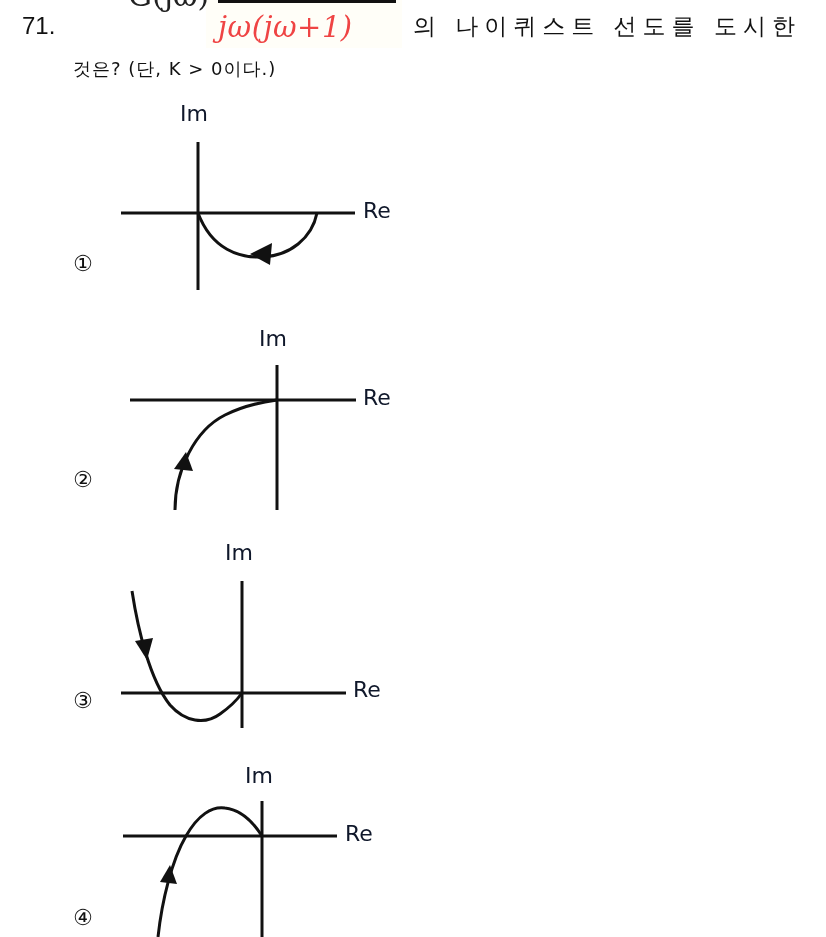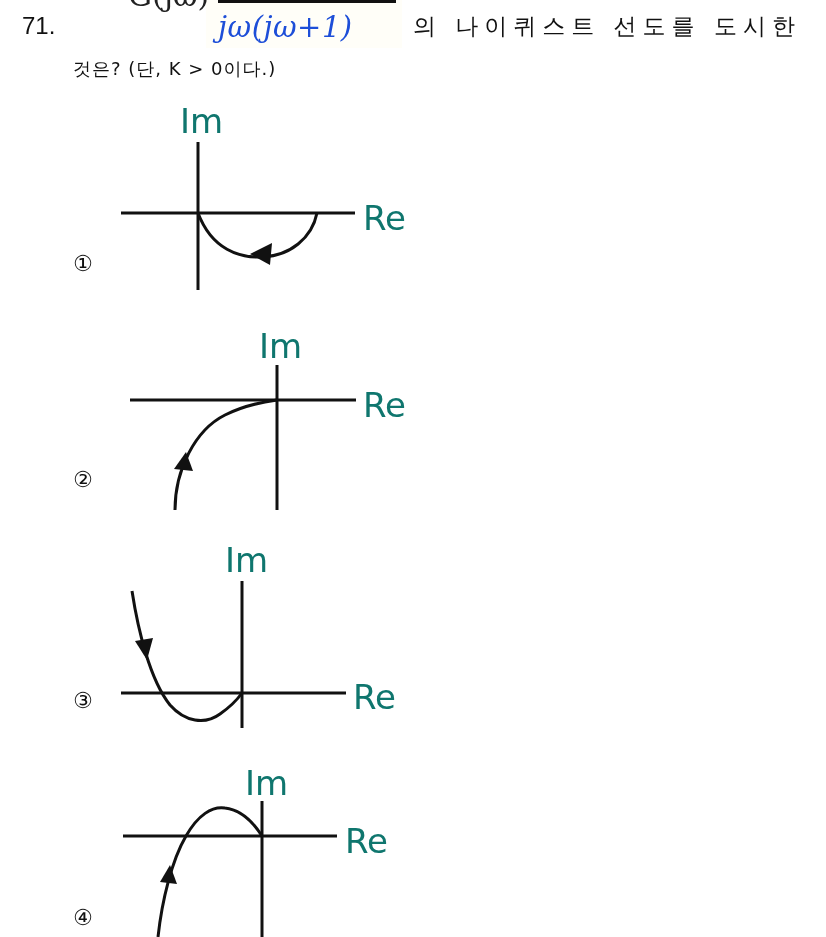--- a/index.html
+++ b/index.html
@@ -12,25 +12,25 @@
   .formula-box {
     left: 206px; top: -6px; width: 196px; height: 54px;
     background: #fffef8;
   }
   .numerator-cut {
     left: 128px; top: -22px; font-family: "DejaVu Serif", serif; font-size: 30px; color: #222;
   }
   .frac-bar { left: 218px; top: 0px; width: 178px; height: 3px; background: #111; }
   .denom {
     left: 218px; top: 10px; font-family: "DejaVu Serif", serif; font-style: italic;
-    font-size: 29px; letter-spacing: 0.5px; color: #1d4ed8;
+    font-size: 29px; letter-spacing: 0.5px; color: #ef4444;
   }
   .q-line1 { left: 413px; top: 11px; font-size: 23px; letter-spacing: 6px; }
   .q-line2 { left: 73px; top: 57px; font-size: 18px; letter-spacing: 1px; }
-  .label { font-family: "DejaVu Sans", sans-serif; font-size: 34px; color: #0f766e; }
+  .label { font-family: "DejaVu Sans", sans-serif; font-size: 22px; color: #0f172a; }
   .circled { font-size: 22px; color: #111; }
   svg.diag { position: absolute; left: 0; top: 0; }
 </style>
 </head>
 <body>
 
 <div class="abs qnum">71.</div>
 
 <div class="abs formula-box"></div>
 <div class="abs numerator-cut">G(jω) =</div>

